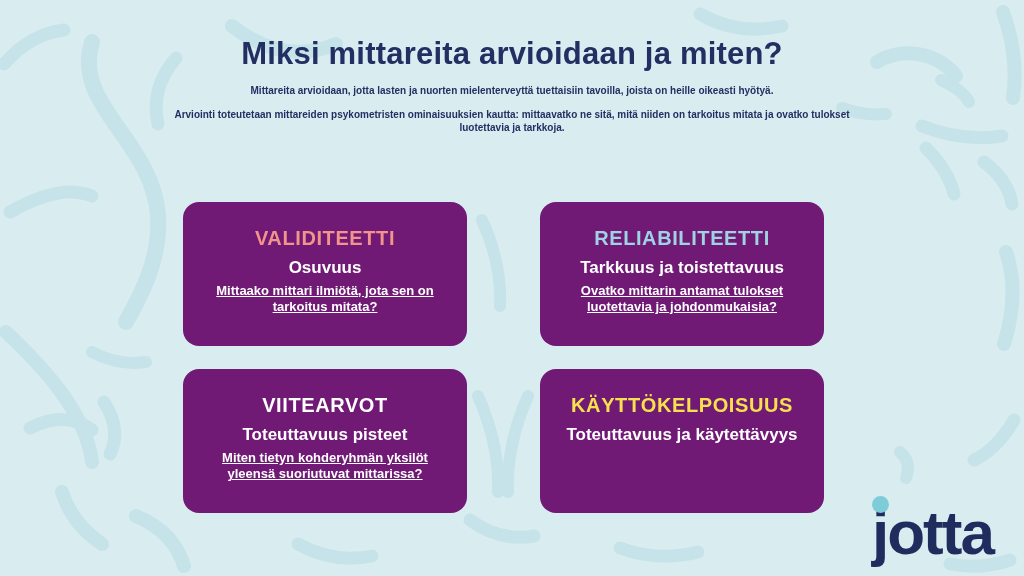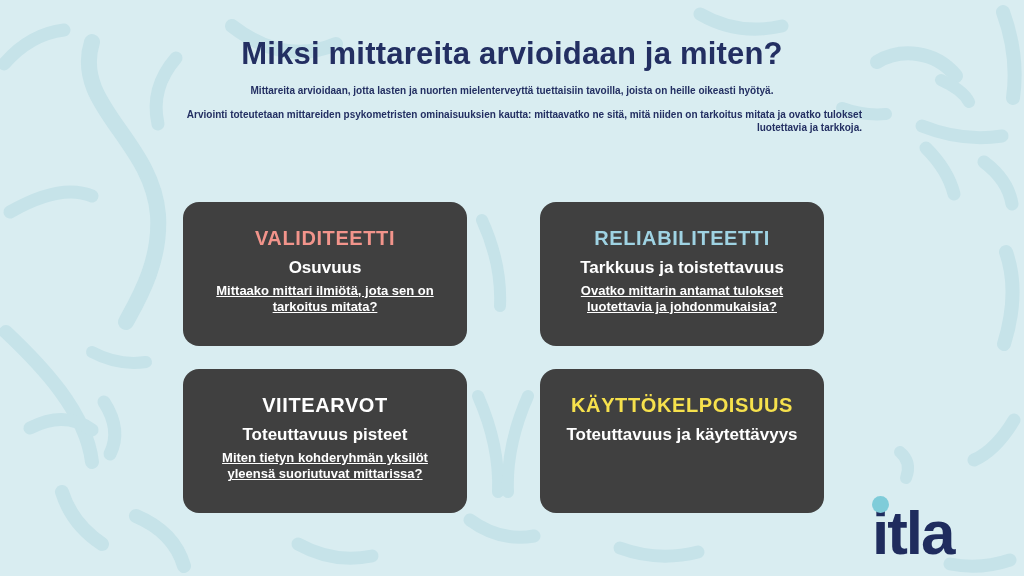--- a/index.html
+++ b/index.html
@@ -38,37 +38,37 @@
     font-weight: 700;
     letter-spacing: 0.2px;
   }
   .header p {
     max-width: 700px;
     margin: 12px auto 0;
     font-size: 10px;
     line-height: 1.32;
     font-weight: 600;
   }
-  .header p + p { margin-top: 11px; text-align: right; }
+  .header p + p { margin-top: 11px; }
 
   .cards {
     position: absolute;
     left: 183px;
     top: 202px;
     width: 641px;
     display: grid;
     grid-template-columns: 284px 284px;
     column-gap: 73px;
     row-gap: 23px;
     z-index: 2;
   }
   .card {
     height: 144px;
     box-sizing: border-box;
-    background: #404040;
+    background: #701a75;
     border-radius: 16px;
     color: #ffffff;
     text-align: center;
     padding: 25px 18px 0;
   }
   .card h2 {
     margin: 0 0 8px;
     font-size: 20px;
     font-weight: 700;
     letter-spacing: 0.6px;
@@ -178,16 +178,16 @@
 
     <article class="card">
       <h2 style="color: rgb(246, 225, 76);">KÄYTTÖKELPOISUUS</h2>
       <h3>Toteuttavuus ja käytettävyys</h3>
     </article>
 
   </section>
 
   <div class="logo">
     <span class="logo-dot" style="background: rgb(127, 204, 217);"></span>
-    <span class="logo-text">itla</span>
+    <span class="logo-text">jotta</span>
   </div>
 
 </div>
 
 </body></html>

